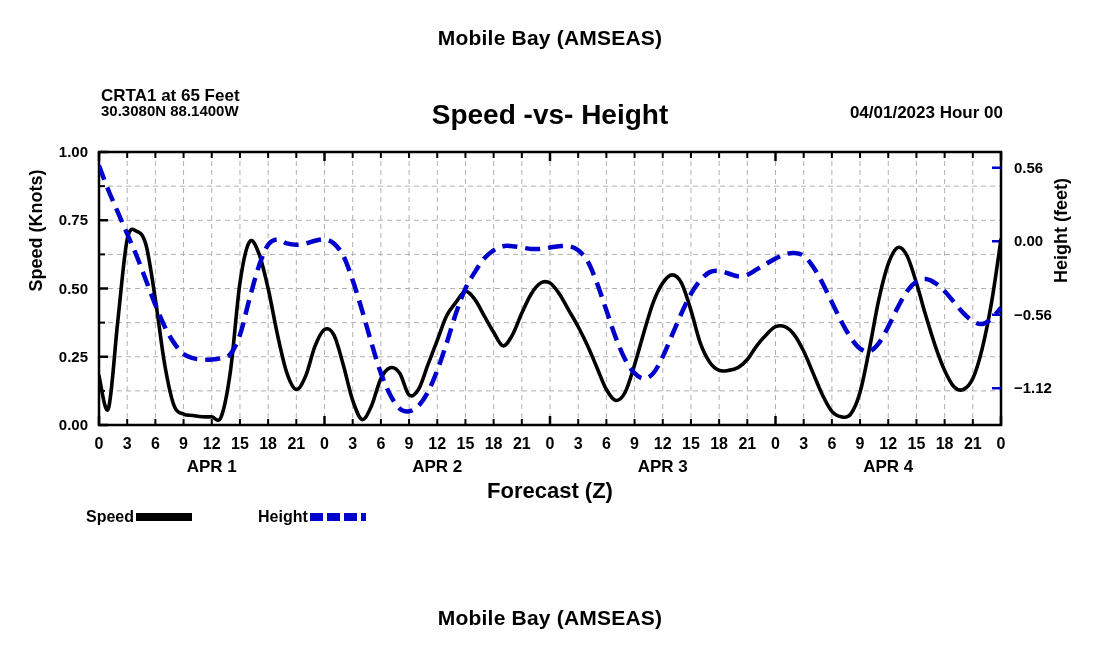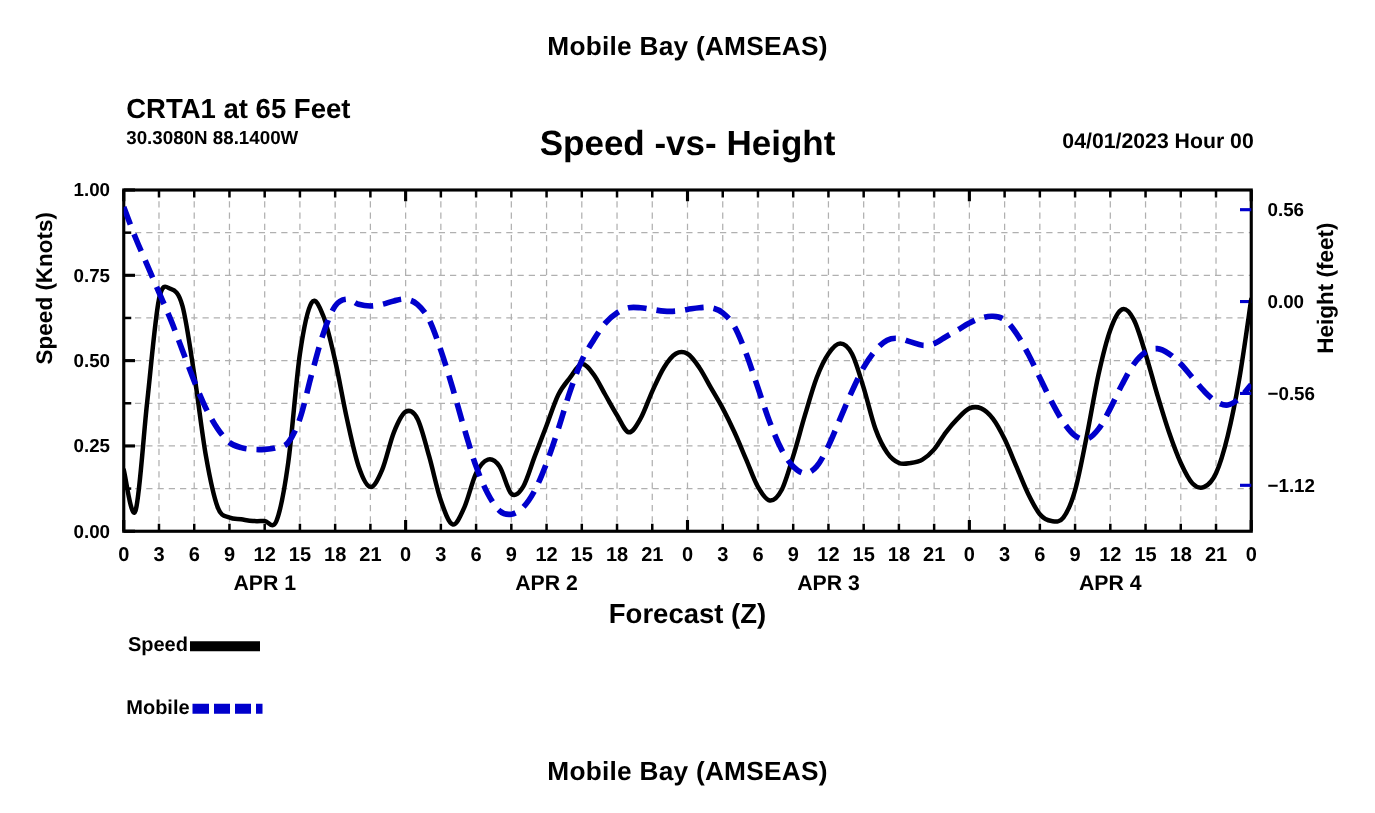--- a/index.html
+++ b/index.html
@@ -11,21 +11,21 @@
   #root{position:relative;width:1100px;height:650px;}
 
   .ttl-top{
     position:absolute;left:0;right:0;top:26px;
     text-align:center;font-size:21px;font-weight:bold;letter-spacing:.2px;
   }
   .ttl-bottom{
     position:absolute;left:0;right:0;top:606px;
     text-align:center;font-size:21px;font-weight:bold;letter-spacing:.2px;
   }
-  .hdr-left1{position:absolute;left:101px;top:74px;font-size:22px;font-weight:bold;}
+  .hdr-left1{position:absolute;left:101px;top:86px;font-size:17px;font-weight:bold;}
   .hdr-left2{position:absolute;left:101px;top:102px;font-size:15px;font-weight:bold;}
   .hdr-mid{position:absolute;left:0;right:0;top:99px;text-align:center;font-size:28px;font-weight:bold;}
   .hdr-right{position:absolute;right:97px;top:103px;font-size:17px;font-weight:bold;text-align:center;}
 
   .ylab-left{
     position:absolute;left:-64px;top:220px;width:200px;text-align:center;
     font-size:18px;font-weight:bold;
     transform:rotate(-90deg);transform-origin:center center;
   }
   .ylab-right{
@@ -37,21 +37,21 @@
     position:absolute;left:0;right:0;top:478px;text-align:center;
     font-size:22px;font-weight:bold;
   }
 
   svg{position:absolute;left:0;top:0;}
 
   .tickfont{font-family:"Liberation Sans",sans-serif;font-size:15px;font-weight:bold;fill:#000;}
   .hourfont{font-family:"Liberation Sans",sans-serif;font-size:16px;font-weight:bold;fill:#000;}
   .dayfont{font-family:"Liberation Sans",sans-serif;font-size:17px;font-weight:bold;fill:#000;}
 
-  .legend{position:absolute;left:101px;top:508px;display:flex;align-items:center;gap:16px;flex-direction:column;}
+  .legend{position:absolute;left:86px;top:508px;display:flex;align-items:center;gap:16px;}
   .legend .item{display:flex;align-items:center;}
   .legend .lbl{font-size:16px;font-weight:bold;}
   .sw-solid{width:56px;height:8px;background:#000;margin-left:2px;}
   .sw-dash{width:56px;height:8px;margin-left:2px;
     background:repeating-linear-gradient(to right,#0000cc 0 13px,#ffffff 13px 17px);}
   .gap{width:34px;}
 </style>
 </head>
 <body>
 
@@ -254,19 +254,19 @@
       </g>
   </svg>
 
   <div class="legend">
     <div class="item">
       <span class="lbl">Speed</span>
       <span class="sw-solid"></span>
     </div>
     <span class="gap"></span>
     <div class="item">
-      <span class="lbl">Mobile</span>
+      <span class="lbl">Height</span>
       <span class="sw-dash"></span>
     </div>
   </div>
 
   <div class="ttl-bottom">Mobile Bay (AMSEAS)</div>
 </div>
 
 </body></html>

